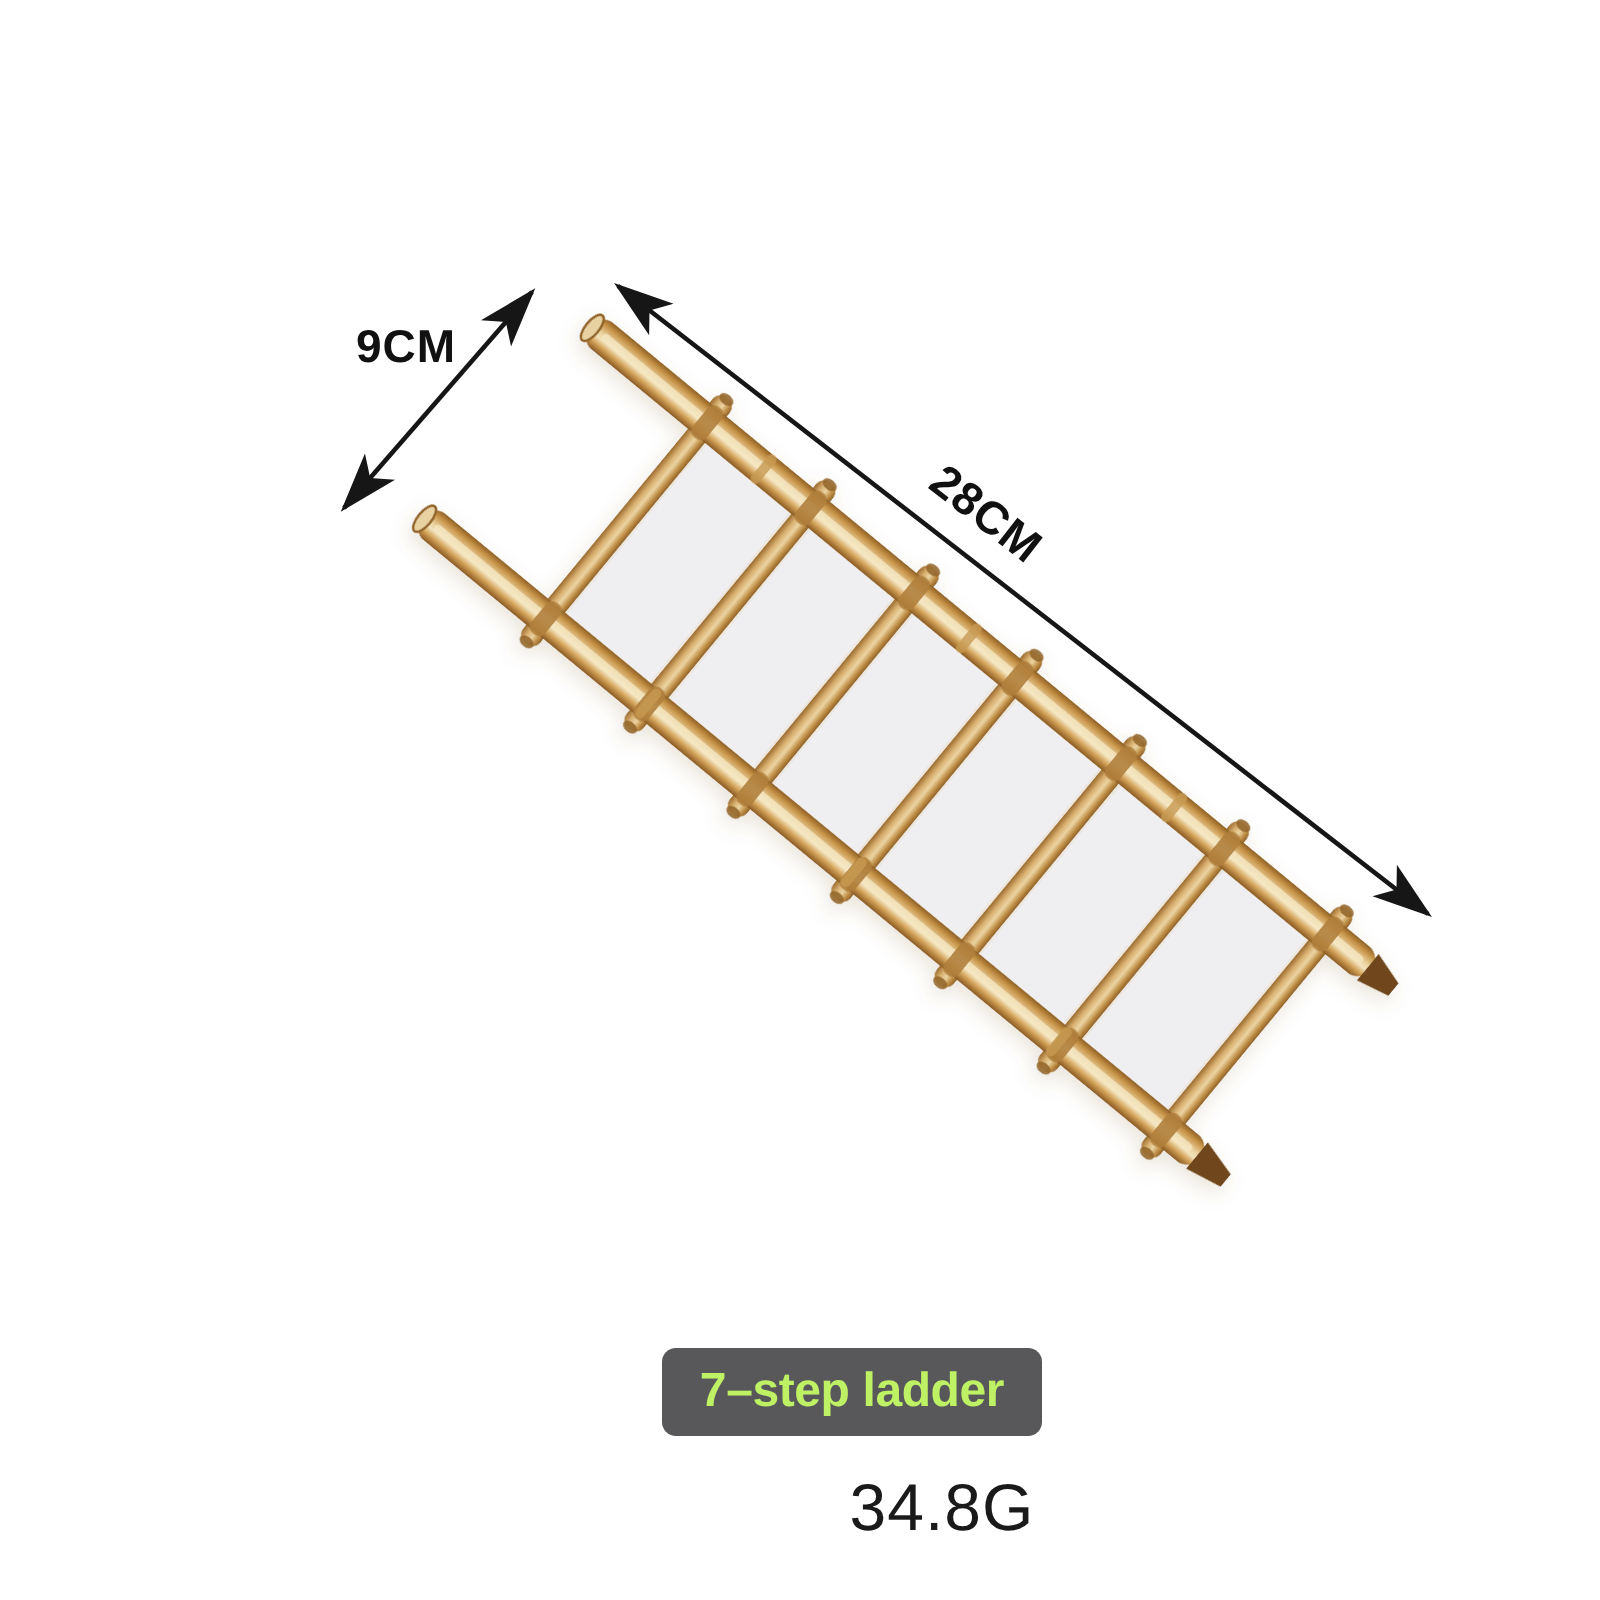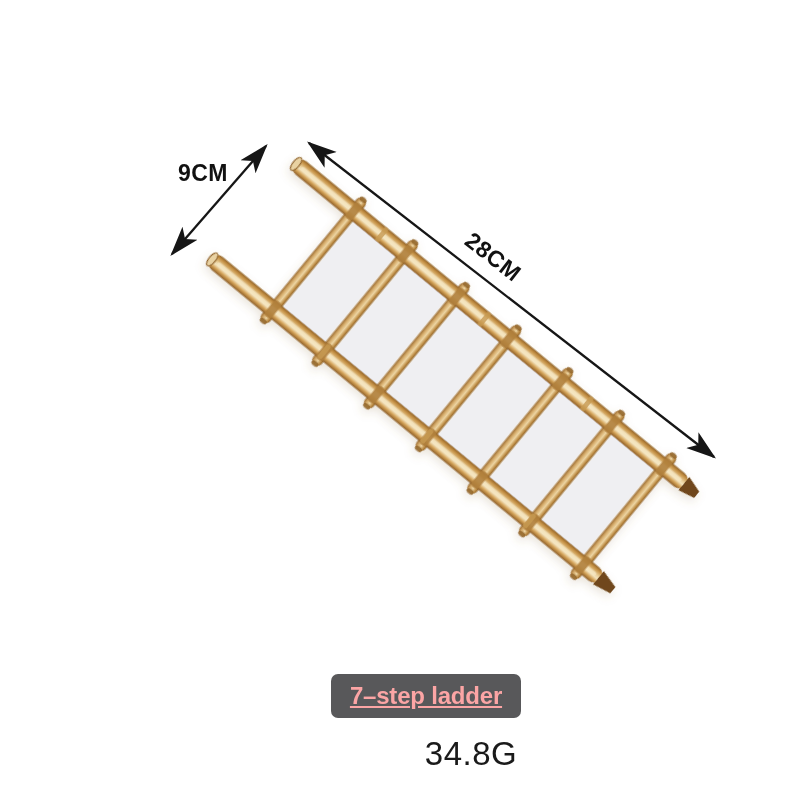--- a/index.html
+++ b/index.html
@@ -12,25 +12,24 @@
   svg.scene{position:absolute;left:0;top:0;}
   svg text{
     fill:#111111;
     font-family:"Liberation Sans",sans-serif;
     font-weight:bold;
     font-size:23px;
     letter-spacing:0.5px;
   }
   .badge{
     position:absolute;left:306px;top:674px;width:190px;height:44px;
-    background:#58585a;color:#fca5a5;border-radius:7px;
+    background:#58585a;color:#bef264;border-radius:7px;
     display:flex;align-items:center;justify-content:center;
     font-weight:bold;font-size:24px;letter-spacing:-0.2px;
     white-space:nowrap;
-    text-decoration:underline;
   }
   .weight{
     position:absolute;left:0;top:735px;width:800px;
     text-align:center;font-size:33px;color:#1a1a1a;
     letter-spacing:0.5px;
     padding-left:46px;
   }
 </style>
 </head>
 <body>

